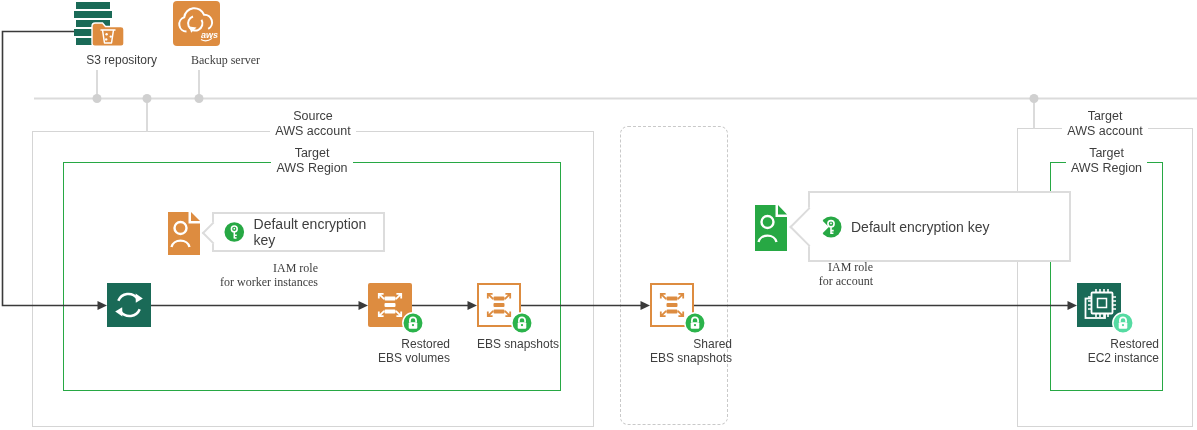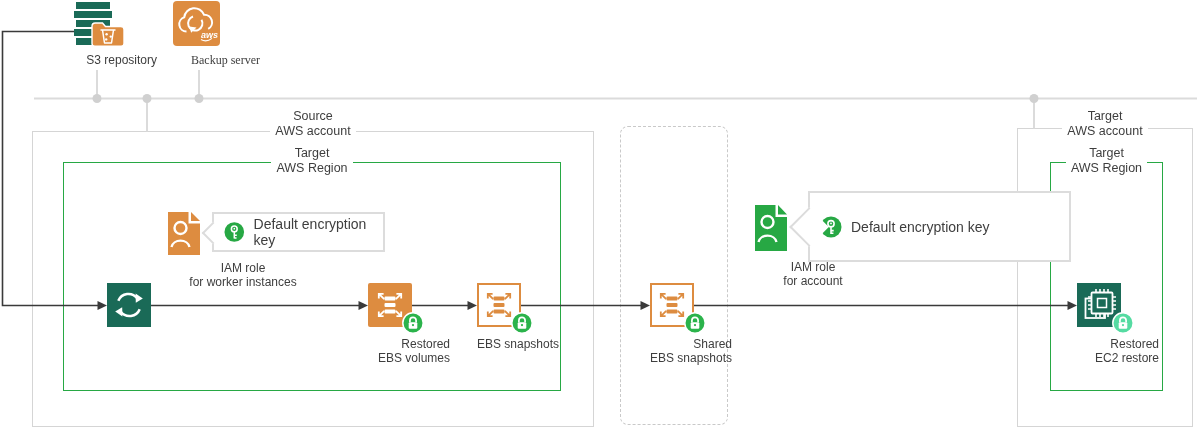--- a/index.html
+++ b/index.html
@@ -18,21 +18,21 @@
   .ah{fill:var(--arrow,#3a3a3a);}
   
   .node{position:absolute;width:44px;height:44px;box-sizing:border-box;z-index:3;
         display:flex;align-items:center;justify-content:center;}
   .sq-green{background:var(--dark_green,#1a6a57);}
   .sq-orange{background:var(--orange,#dd8c40);border-radius:2px;}
   .sq-outline{background:#fff;border:2px solid var(--orange,#dd8c40);}
   .badge{position:absolute;width:22px;height:22px;z-index:4;}
   
   .lbl{position:absolute;z-index:5;font-size:12px;line-height:14px;text-align:right;}
-  .lbl.left{text-align:center;}
+  .lbl.left{text-align:right;font-family:Liberation Serif, serif;}
   .clabel{position:absolute;z-index:5;font-size:12.5px;line-height:15px;text-align:center;}
   .clabel span{display:inline-block;background:#fff;padding:0 5px;}
   
   .callout{position:absolute;box-sizing:border-box;background:#fff;z-index:6;
            border:2px solid var(--callout_border,#dcdcdc);display:flex;}
   .callout .row{display:flex;align-items:center;gap:9px;padding-left:10px;font-size:14px;}
   .callout.single{align-items:center;}
   .callout.double{flex-direction:column;justify-content:space-evenly;}
   .notch{position:absolute;background:#fff;
          border-left:2px solid var(--callout_border,#dcdcdc);
@@ -303,16 +303,16 @@
   <div class="badge" style="left:1112px;top:312px;">
     <svg width="22" height="22" viewBox="0 0 22 22">
       <circle cx="11" cy="11" r="10.2" fill="var(--mint,#55dba2)" stroke="#fff" stroke-width="1.5"></circle>
       <path d="M7.9,10.3 V8.4 a3.1,3.1 0 0 1 6.2,0 v1.9" fill="none" stroke="#fff" stroke-width="1.7"></path>
       <rect x="6.7" y="10.2" width="8.6" height="6.6" rx="1.1" fill="#fff"></rect>
       <circle cx="11" cy="13.1" r="1.15" fill="var(--mint,#55dba2)"></circle>
     </svg>
   </div>
   <div class="lbl" style="left:1039px;top:337px;width:120px;">
     <div>Restored</div>
-    <div>EC2 restore</div>
+    <div>EC2 instance</div>
   </div>
 
 </div>
 
 </body></html>

